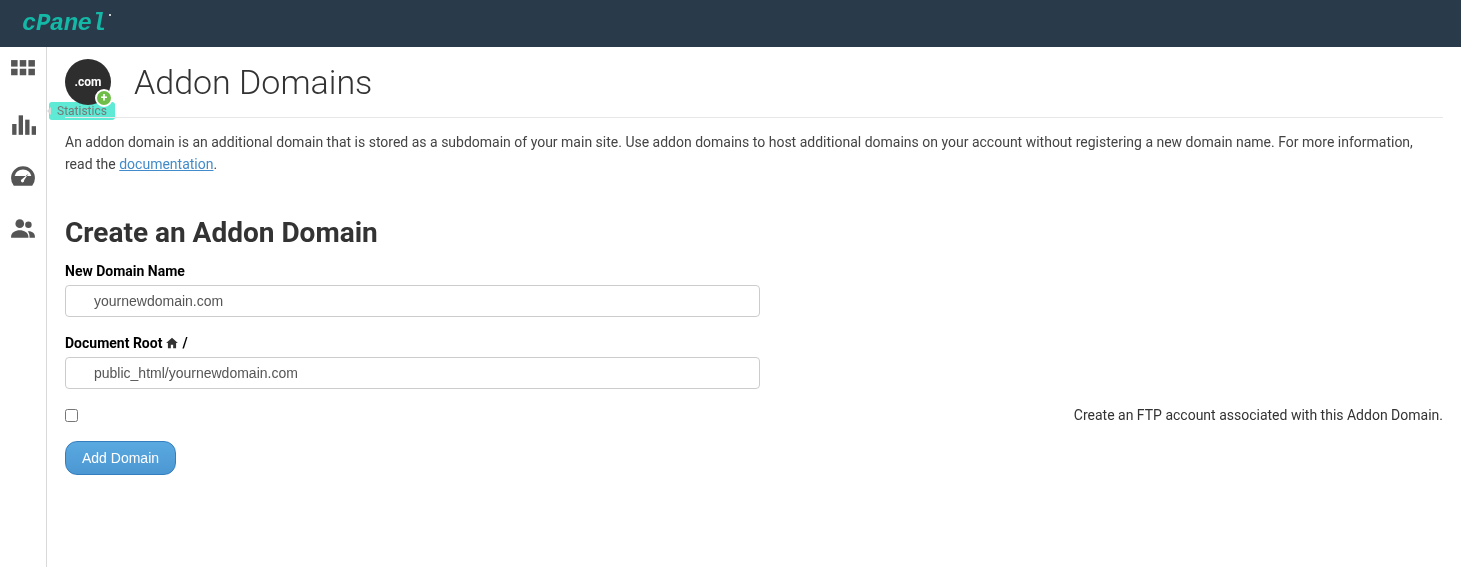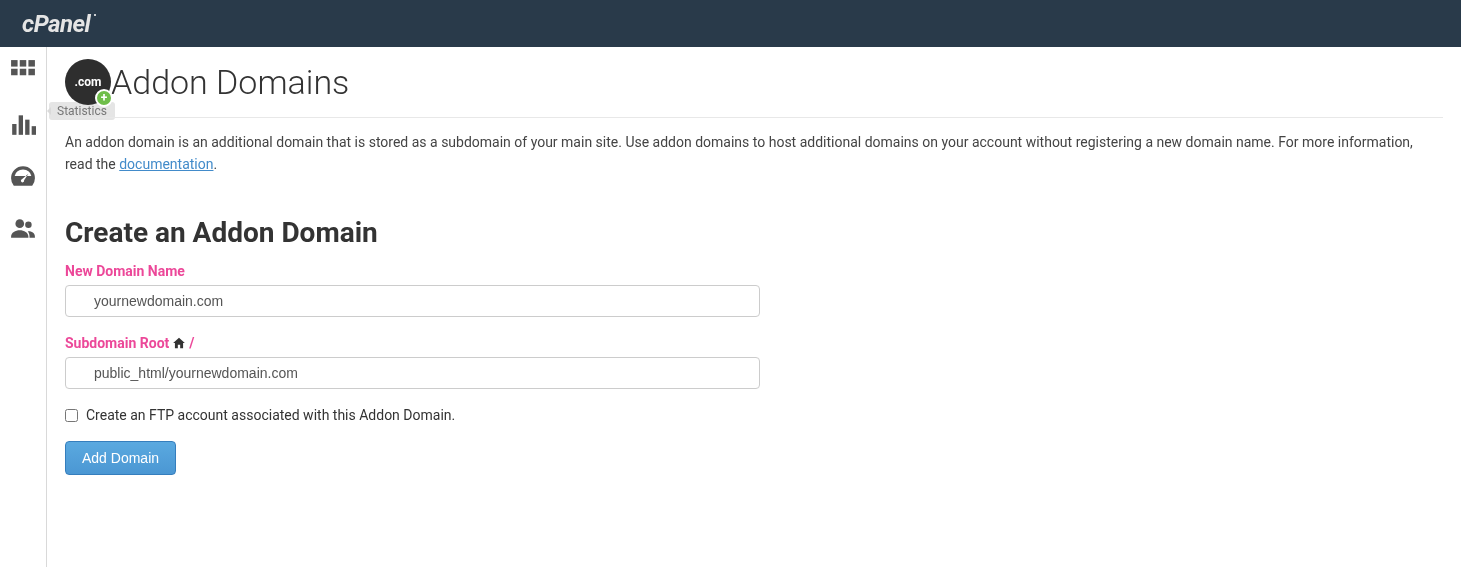--- a/index.html
+++ b/index.html
@@ -10,26 +10,27 @@
       background: #fff;
     }
     .header-bar {
       background: #293a4a;
       height: 47px;
       display: flex;
       align-items: center;
       padding-left: 22px;
     }
     .cpanel-logo {
-      color: #e5e5e5;
+      color: #14b8a6;
       font-style: italic;
       font-weight: 700;
       font-size: 24px;
       letter-spacing: -0.5px;
       position: relative;
+      font-family: Liberation Mono, monospace;
     }
     .cpanel-logo .cp { font-weight:700; }
     .cpanel-logo::after {
       content:"";
       position:absolute;
       right:-6px;
       top:4px;
       width:2px;height:2px;
       background:#fff;
       border-radius:50%;
@@ -56,21 +57,21 @@
       align-items:center;
       justify-content:center;
       cursor: pointer;
       color:#555;
     }
     .sidebar-item svg { width:26px; height:26px; fill:#555; }
     .tooltip {
       position:absolute;
       left:49px;
       top:55px;
-      background:#e5e5e5;
+      background:#5eead4;
       color:#777;
       padding:2px 8px;
       font-size:12px;
       border-radius:3px;
       white-space:nowrap;
     }
     .tooltip::before{
       content:"";
       position:absolute;
       left:-6px;top:50%;transform:translateY(-50%);
@@ -78,21 +79,21 @@
       border-right-color:#dadada;
     }
     .main {
       flex: 1;
       padding: 12px 18px 30px 18px;
       position: relative;
     }
     .page-title-row {
       display: flex;
       align-items: center;
-      gap: 0;
+      gap: 23px;
       padding-bottom: 12px;
       border-bottom: 1px solid #e8e8e8;
       margin-bottom: 14px;
     }
     .addon-icon {
       width: 46px; height: 46px;
       position: relative;
     }
     .addon-icon .globe {
       width:46px;height:46px;border-radius:50%;
@@ -127,21 +128,21 @@
       color: #333;
       margin-bottom: 14px;
     }
     .form-group {
       margin-bottom: 18px;
       max-width: 695px;
     }
     .form-label {
       font-weight: 700;
       font-size: 14px;
-      color: #ec4899;
+      color: #000000;
       margin-bottom: 6px;
       display:flex;
       align-items:center;
       gap:3px;
     }
     .home-icon { width:14px;height:14px;fill:#333; }
     .form-control {
       width: 100%;
       padding: 7px 28px;
       font-size: 14px;
@@ -150,30 +151,31 @@
       color: #555;
       background:#fff;
     }
     .checkbox-row {
       display:flex;
       align-items:center;
       gap:8px;
       margin-bottom: 18px;
       font-size:14px;
       color:#333;
+      justify-content:space-between;
     }
     .checkbox-row input { width:13px;height:13px; }
     .btn-primary {
       background: #4f9ed9;
       background: linear-gradient(#5aa9e0, #4b97d3);
       border: 1px solid #357ebd;
       color: #fff;
       padding: 8px 16px;
       font-size: 14px;
-      border-radius: 4px;
+      border-radius: 12px;
       cursor: pointer;
     }
   </style>
 </head>
 <body>
 
 <div class="header-bar">
   <span class="cpanel-logo">
     <span class="cp">cPanel</span>
   </span>
@@ -237,21 +239,21 @@
     <div class="form-group">
       <div class="form-label">New Domain Name</div>
       <input type="text" class="form-control" value="yournewdomain.com" style="">
     </div>
 
     <div class="form-group">
     </div>
 
     <div class="form-group">
       <div class="form-label">
-        <span>Subdomain Root </span>
+        <span>Document Root </span>
         <svg class="home-icon" viewBox="0 0 24 24">
             <path d="M12 3l10 9h-3v9h-5v-6H10v6H5v-9H2z"></path>
           </svg>
         <span>/</span>
       </div>
       <input type="text" class="form-control" value="public_html/yournewdomain.com" style="">
     </div>
 
     <label class="checkbox-row">
       <input type="checkbox" style="">

